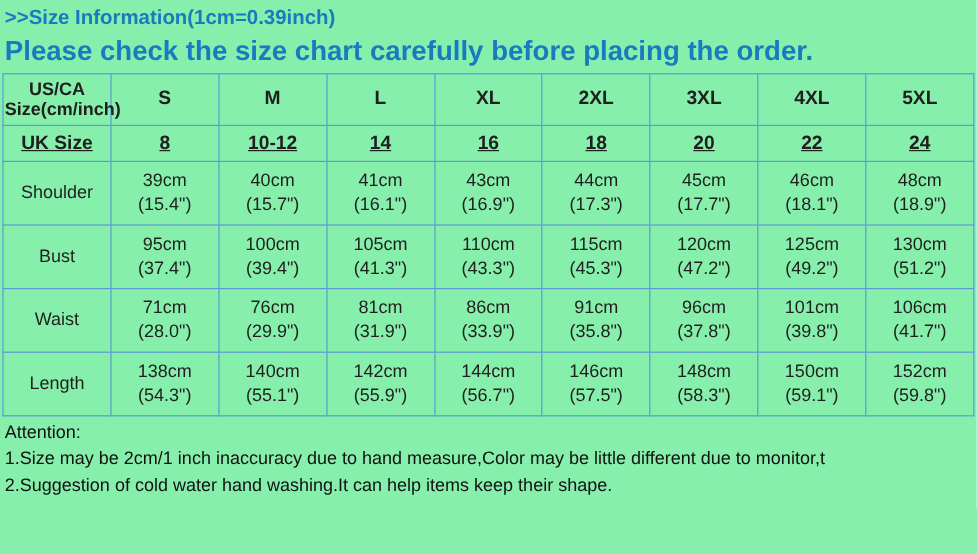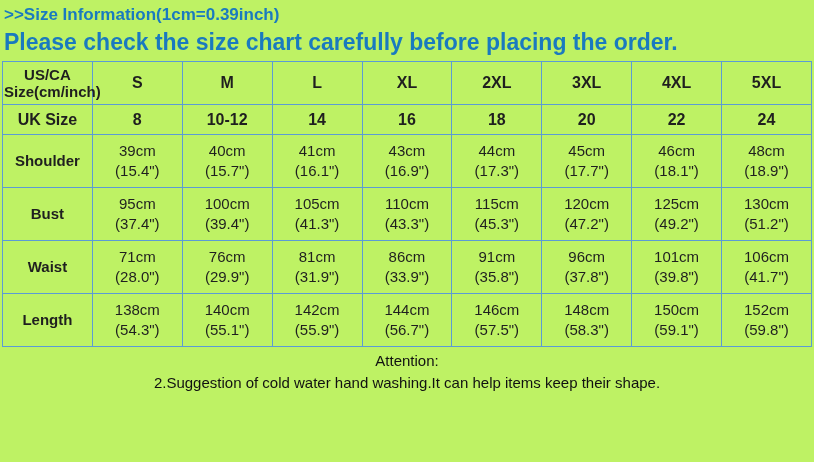--- a/index.html
+++ b/index.html
@@ -9,21 +9,21 @@
   }
   body {
     font-family: "Liberation Sans", sans-serif;
     color: #000000;
   }
   #page {
     position: relative;
     width: 814px;
     height: 462px;
     box-sizing: border-box;
-    background: #bef264;
+    background: #86efac;
     overflow: hidden;
   }
   .header-line {
     font-size: 17px;
     font-weight: bold;
     color: #1a7abf;
     padding: 4px 4px 0 4px;
     line-height: 1.25;
     white-space: nowrap;
   }
@@ -57,37 +57,38 @@
     height: 38px;
   }
   tr.head-row td.rowhead {
     font-size: 15px;
     line-height: 1.15;
   }
   tr.uk-row td, tr.au-row td {
     font-weight: bold;
     font-size: 16px;
     height: 25px;
+    text-decoration: underline;
   }
   tr.meas-row td {
     height: 48px;
     line-height: 1.35;
   }
   tr.meas-row td.rowhead {
-    font-weight: bold;
+    font-weight: normal;
   }
   .cm { display: block; }
   .inch { display: block; }
   .notes {
     padding: 3px 4px 0 4px;
     font-size: 15px;
     line-height: 1.45;
     color: #111111;
   }
-  .notes div { white-space: nowrap; text-align: center; }
+  .notes div { white-space: nowrap; }
 </style>
 </head>
 <body>
 
 <div id="page">
 
   <div class="header-line">&gt;&gt;Size Information(1cm=0.39inch)</div>
   <div class="header-line second">Please check the size chart carefully before placing the order.</div>
 
   <table class="size-chart">
@@ -261,16 +262,17 @@
         <td>
             <span class="cm">152cm</span>
             <span class="inch">(59.8")</span>
           </td>
       </tr>
     </tbody>
   </table>
 
   <div class="notes">
     <div>Attention:</div>
+    <div>1.Size may be 2cm/1 inch inaccuracy due to hand measure,Color may be little different due to monitor,t</div>
     <div>2.Suggestion of cold water hand washing.It can help items keep their shape.</div>
   </div>
 
 </div>
 
 </body></html>

